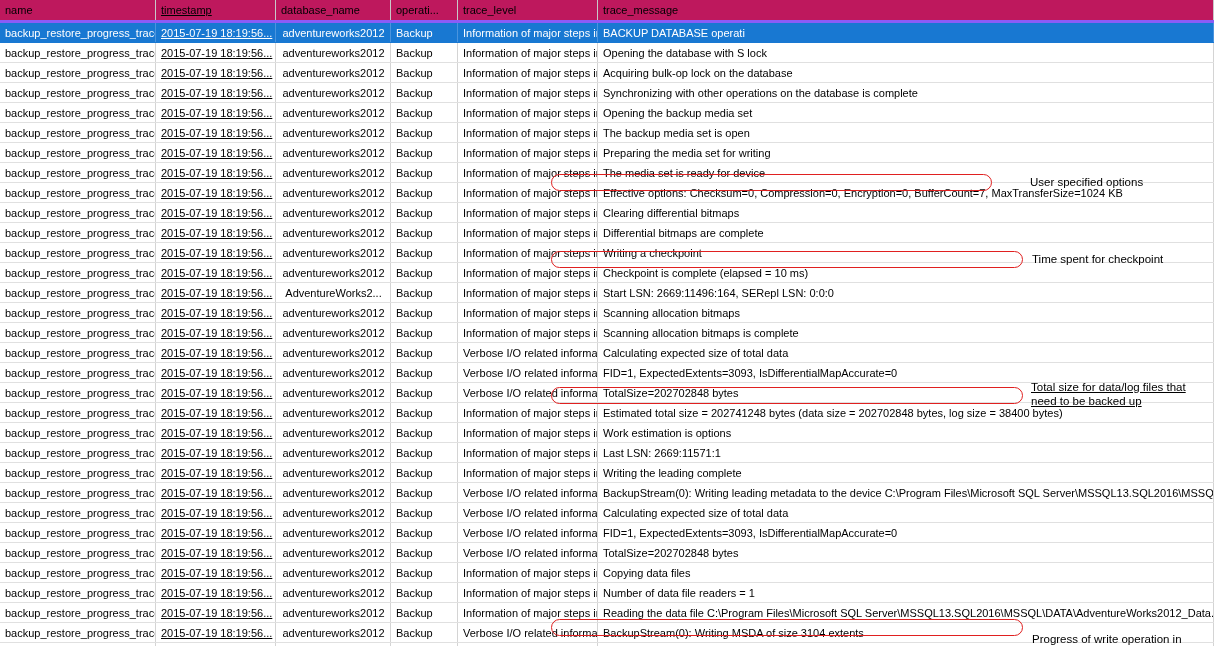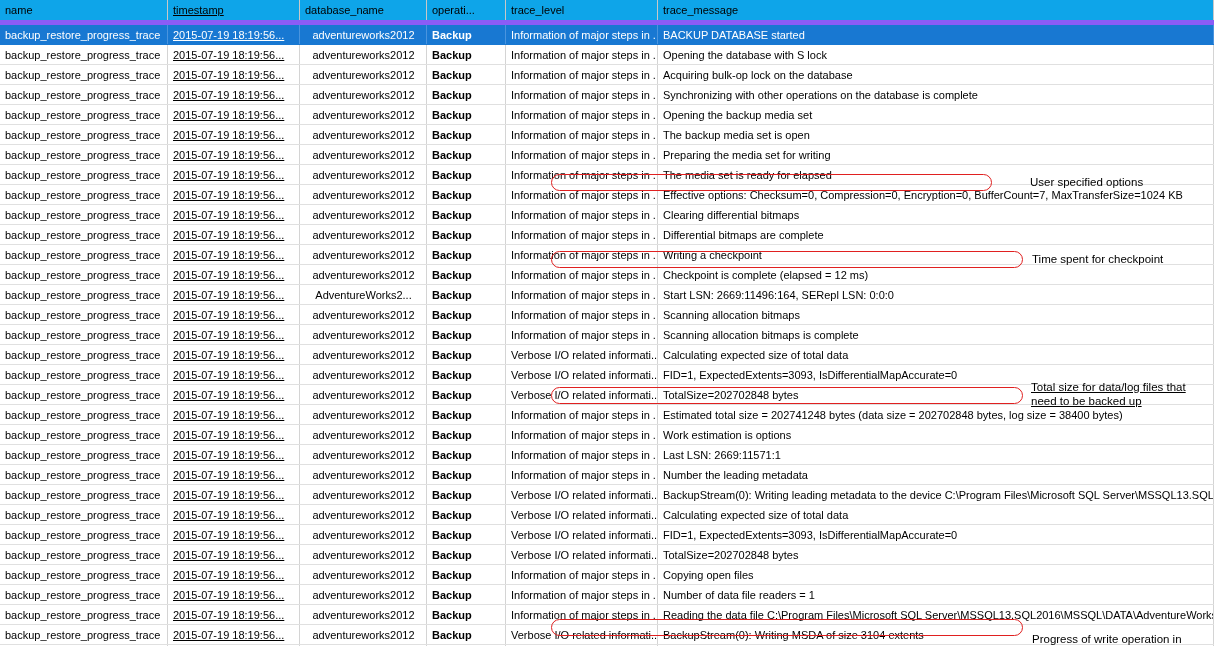--- a/index.html
+++ b/index.html
@@ -19,27 +19,27 @@
     position: relative;
     width: 1214px;
     height: 646px;
   }
   table.grid {
     border-collapse: collapse;
     table-layout: fixed;
     width: 1214px;
   }
   table.grid th {
-    background: #0ea5e9;
+    background: #be185d;
     border-right: 1px solid #c8c8c8;
-    border-bottom: 5px solid #8b5cf6;
+    border-bottom: 3px solid #8b5cf6;
     font-weight: normal;
     font-size: 11px;
     text-align: left;
-    padding: 3px 16px 3px 5px;
+    padding: 3px 4px 3px 5px;
     height: 14px;
     vertical-align: middle;
     white-space: nowrap;
     overflow: hidden;
     color: #000;
   }
   table.grid td {
     border-right: 1px solid #d4d4d4;
     border-bottom: 1px solid #e0e0e0;
     padding: 2px 4px 2px 5px;
@@ -53,21 +53,21 @@
   }
   tr.selected td {
     background: #1878d2;
     color: #ffffff;
     border-bottom: 1px solid #1878d2;
     border-right: 1px solid #4a94de;
   }
   .col-name    { width: 146px; }
   .col-ts      { width: 110px; text-decoration: underline; }
   .col-db      { width: 105px; text-align: center; }
-  .col-op      { width: 57px; font-weight: bold; }
+  .col-op      { width: 57px; }
   .col-level   { width: 130px; }
   .col-msg     { width: auto; }
 
   
   .annot-box {
     position: absolute;
     border: 1.5px solid #e02020;
     border-radius: 11px;
     pointer-events: none;
     box-sizing: border-box;
@@ -97,21 +97,21 @@
         <th class="col-msg">trace_message</th>
       </tr>
     </thead>
     <tbody id="grid-body">
         <tr class="selected">
           <td class="col-name">backup_restore_progress_trace</td>
           <td class="col-ts">2015-07-19 18:19:56...</td>
           <td class="col-db">adventureworks2012</td>
           <td class="col-op">Backup</td>
           <td class="col-level">Information of major steps in ...</td>
-          <td class="col-msg">BACKUP DATABASE started</td>
+          <td class="col-msg">BACKUP DATABASE operati</td>
         </tr>
         <tr>
           <td class="col-name">backup_restore_progress_trace</td>
           <td class="col-ts">2015-07-19 18:19:56...</td>
           <td class="col-db">adventureworks2012</td>
           <td class="col-op">Backup</td>
           <td class="col-level">Information of major steps in ...</td>
           <td class="col-msg">Opening the database with S lock</td>
         </tr>
         <tr>
@@ -153,21 +153,21 @@
           <td class="col-op">Backup</td>
           <td class="col-level">Information of major steps in ...</td>
           <td class="col-msg">Preparing the media set for writing</td>
         </tr>
         <tr>
           <td class="col-name">backup_restore_progress_trace</td>
           <td class="col-ts">2015-07-19 18:19:56...</td>
           <td class="col-db">adventureworks2012</td>
           <td class="col-op">Backup</td>
           <td class="col-level">Information of major steps in ...</td>
-          <td class="col-msg">The media set is ready for elapsed</td>
+          <td class="col-msg">The media set is ready for device</td>
         </tr>
         <tr>
           <td class="col-name">backup_restore_progress_trace</td>
           <td class="col-ts">2015-07-19 18:19:56...</td>
           <td class="col-db">adventureworks2012</td>
           <td class="col-op">Backup</td>
           <td class="col-level">Information of major steps in ...</td>
           <td class="col-msg">Effective options: Checksum=0, Compression=0, Encryption=0, BufferCount=7, MaxTransferSize=1024 KB</td>
         </tr>
         <tr>
@@ -193,21 +193,21 @@
           <td class="col-op">Backup</td>
           <td class="col-level">Information of major steps in ...</td>
           <td class="col-msg">Writing a checkpoint</td>
         </tr>
         <tr>
           <td class="col-name">backup_restore_progress_trace</td>
           <td class="col-ts">2015-07-19 18:19:56...</td>
           <td class="col-db">adventureworks2012</td>
           <td class="col-op">Backup</td>
           <td class="col-level">Information of major steps in ...</td>
-          <td class="col-msg">Checkpoint is complete (elapsed = 12 ms)</td>
+          <td class="col-msg">Checkpoint is complete (elapsed = 10 ms)</td>
         </tr>
         <tr>
           <td class="col-name">backup_restore_progress_trace</td>
           <td class="col-ts">2015-07-19 18:19:56...</td>
           <td class="col-db">AdventureWorks2...</td>
           <td class="col-op">Backup</td>
           <td class="col-level">Information of major steps in ...</td>
           <td class="col-msg">Start LSN: 2669:11496:164, SERepl LSN: 0:0:0</td>
         </tr>
         <tr>
@@ -273,21 +273,21 @@
           <td class="col-op">Backup</td>
           <td class="col-level">Information of major steps in ...</td>
           <td class="col-msg">Last LSN: 2669:11571:1</td>
         </tr>
         <tr>
           <td class="col-name">backup_restore_progress_trace</td>
           <td class="col-ts">2015-07-19 18:19:56...</td>
           <td class="col-db">adventureworks2012</td>
           <td class="col-op">Backup</td>
           <td class="col-level">Information of major steps in ...</td>
-          <td class="col-msg">Number the leading metadata</td>
+          <td class="col-msg">Writing the leading complete</td>
         </tr>
         <tr>
           <td class="col-name">backup_restore_progress_trace</td>
           <td class="col-ts">2015-07-19 18:19:56...</td>
           <td class="col-db">adventureworks2012</td>
           <td class="col-op">Backup</td>
           <td class="col-level">Verbose I/O related informati...</td>
           <td class="col-msg">BackupStream(0): Writing leading metadata to the device C:\Program Files\Microsoft SQL Server\MSSQL13.SQL2016\MSSQL\Backup\adw2012.bak</td>
         </tr>
         <tr>
@@ -313,21 +313,21 @@
           <td class="col-op">Backup</td>
           <td class="col-level">Verbose I/O related informati...</td>
           <td class="col-msg">TotalSize=202702848 bytes</td>
         </tr>
         <tr>
           <td class="col-name">backup_restore_progress_trace</td>
           <td class="col-ts">2015-07-19 18:19:56...</td>
           <td class="col-db">adventureworks2012</td>
           <td class="col-op">Backup</td>
           <td class="col-level">Information of major steps in ...</td>
-          <td class="col-msg">Copying open files</td>
+          <td class="col-msg">Copying data files</td>
         </tr>
         <tr>
           <td class="col-name">backup_restore_progress_trace</td>
           <td class="col-ts">2015-07-19 18:19:56...</td>
           <td class="col-db">adventureworks2012</td>
           <td class="col-op">Backup</td>
           <td class="col-level">Information of major steps in ...</td>
           <td class="col-msg">Number of data file readers = 1</td>
         </tr>
         <tr>

